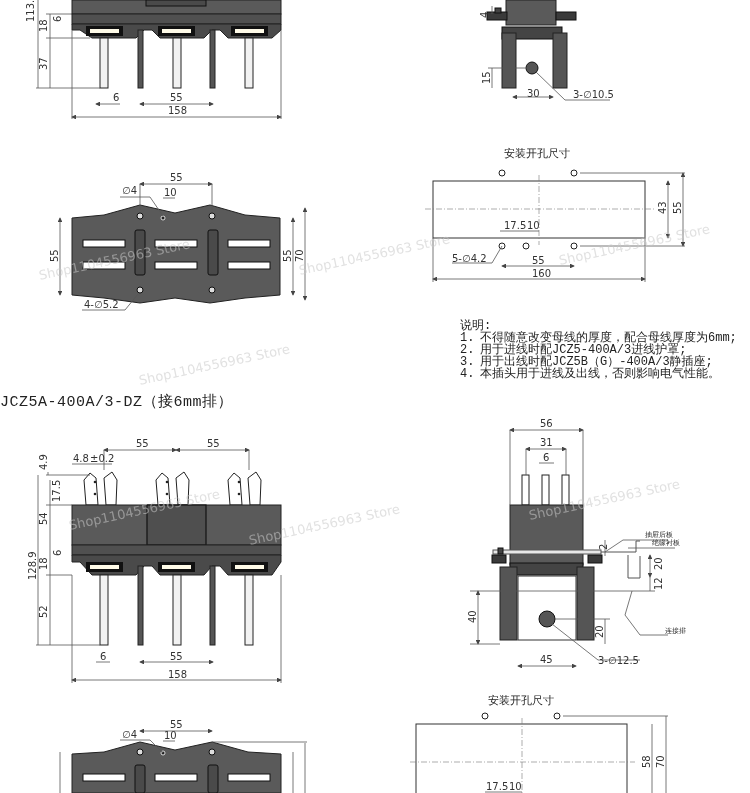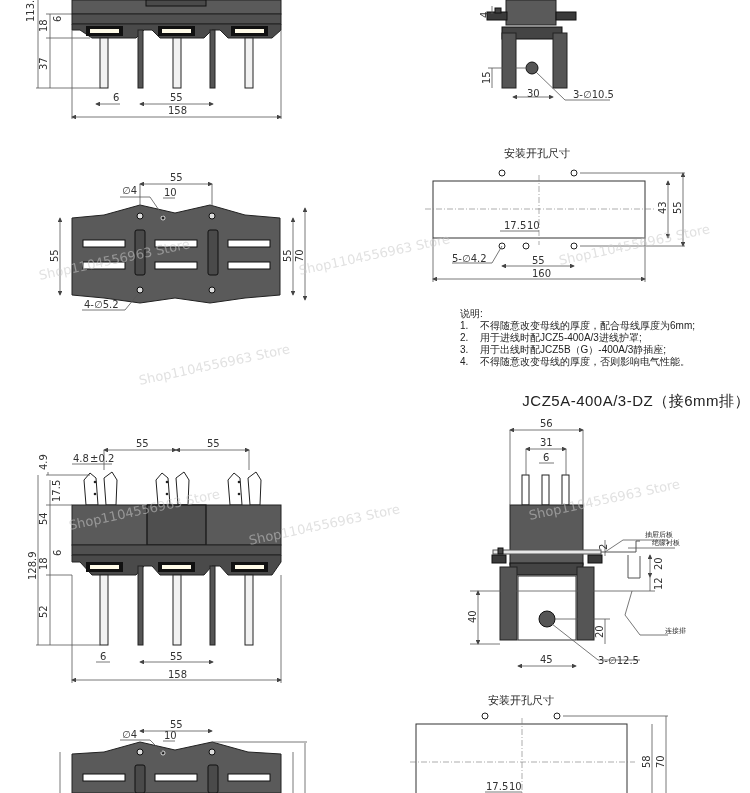--- a/index.html
+++ b/index.html
@@ -1,21 +1,21 @@
 <!DOCTYPE html>
 <html><head>
 <meta charset="utf-8">
 <style>
   html,body{margin:0;padding:0;background:#ffffff;}
   body{width:750px;height:793px;position:relative;overflow:hidden;font-family:"DejaVu Sans","Liberation Sans",sans-serif;color:#333;}
   svg{position:absolute;left:0;top:0;}
   .dim{font-family:"DejaVu Sans","Liberation Sans",sans-serif;font-size:10px;fill:#333;}
   .cn{font-family:"DejaVu Serif","Liberation Serif",serif;fill:#222;}
-  .title{position:absolute;left:0;width:750px;top:392px;text-align:right;font-family:Liberation Sans, sans-serif;font-size:15px;color:#222;letter-spacing:0.5px;}
-  .notes{position:absolute;left:460px;top:308px;font-family:Liberation Sans, sans-serif;font-size:10px;color:#222;line-height:12px;}
+  .title{position:absolute;left:0;width:750px;top:392px;text-align:left;font-family:Liberation Mono, monospace;font-size:15px;color:#222;letter-spacing:0.5px;}
+  .notes{position:absolute;left:460px;top:320px;font-family:Liberation Mono, monospace;font-size:12px;color:#222;line-height:12px;}
   .notes .row{display:flex;}
   .notes .num{width:20px;}
   .wm{font-family:"DejaVu Sans",sans-serif;font-size:13px;fill:#c9c9c9;opacity:0.55;}
 </style>
 </head>
 <body>
 
 <svg width="750" height="793" viewBox="0 0 750 793">
   <defs>
     <marker id="ar" markerWidth="6" markerHeight="6" refX="5" refY="3" orient="auto-start-reverse">
@@ -362,17 +362,17 @@
   <div class="row">
       <span class="num">2.</span>
       <span>用于进线时配JCZ5-400A/3进线护罩;</span>
     </div>
   <div class="row">
       <span class="num">3.</span>
       <span>用于出线时配JCZ5B（G）-400A/3静插座;</span>
     </div>
   <div class="row">
       <span class="num">4.</span>
-      <span>不得随意改变母线的厚度，否则影响电气性能。</span>
+      <span>本插头用于进线及出线，否则影响电气性能。</span>
     </div>
 </div>
 
 <div class="title">JCZ5A-400A/3-DZ（接6mm排）</div>
 
 </body></html>

